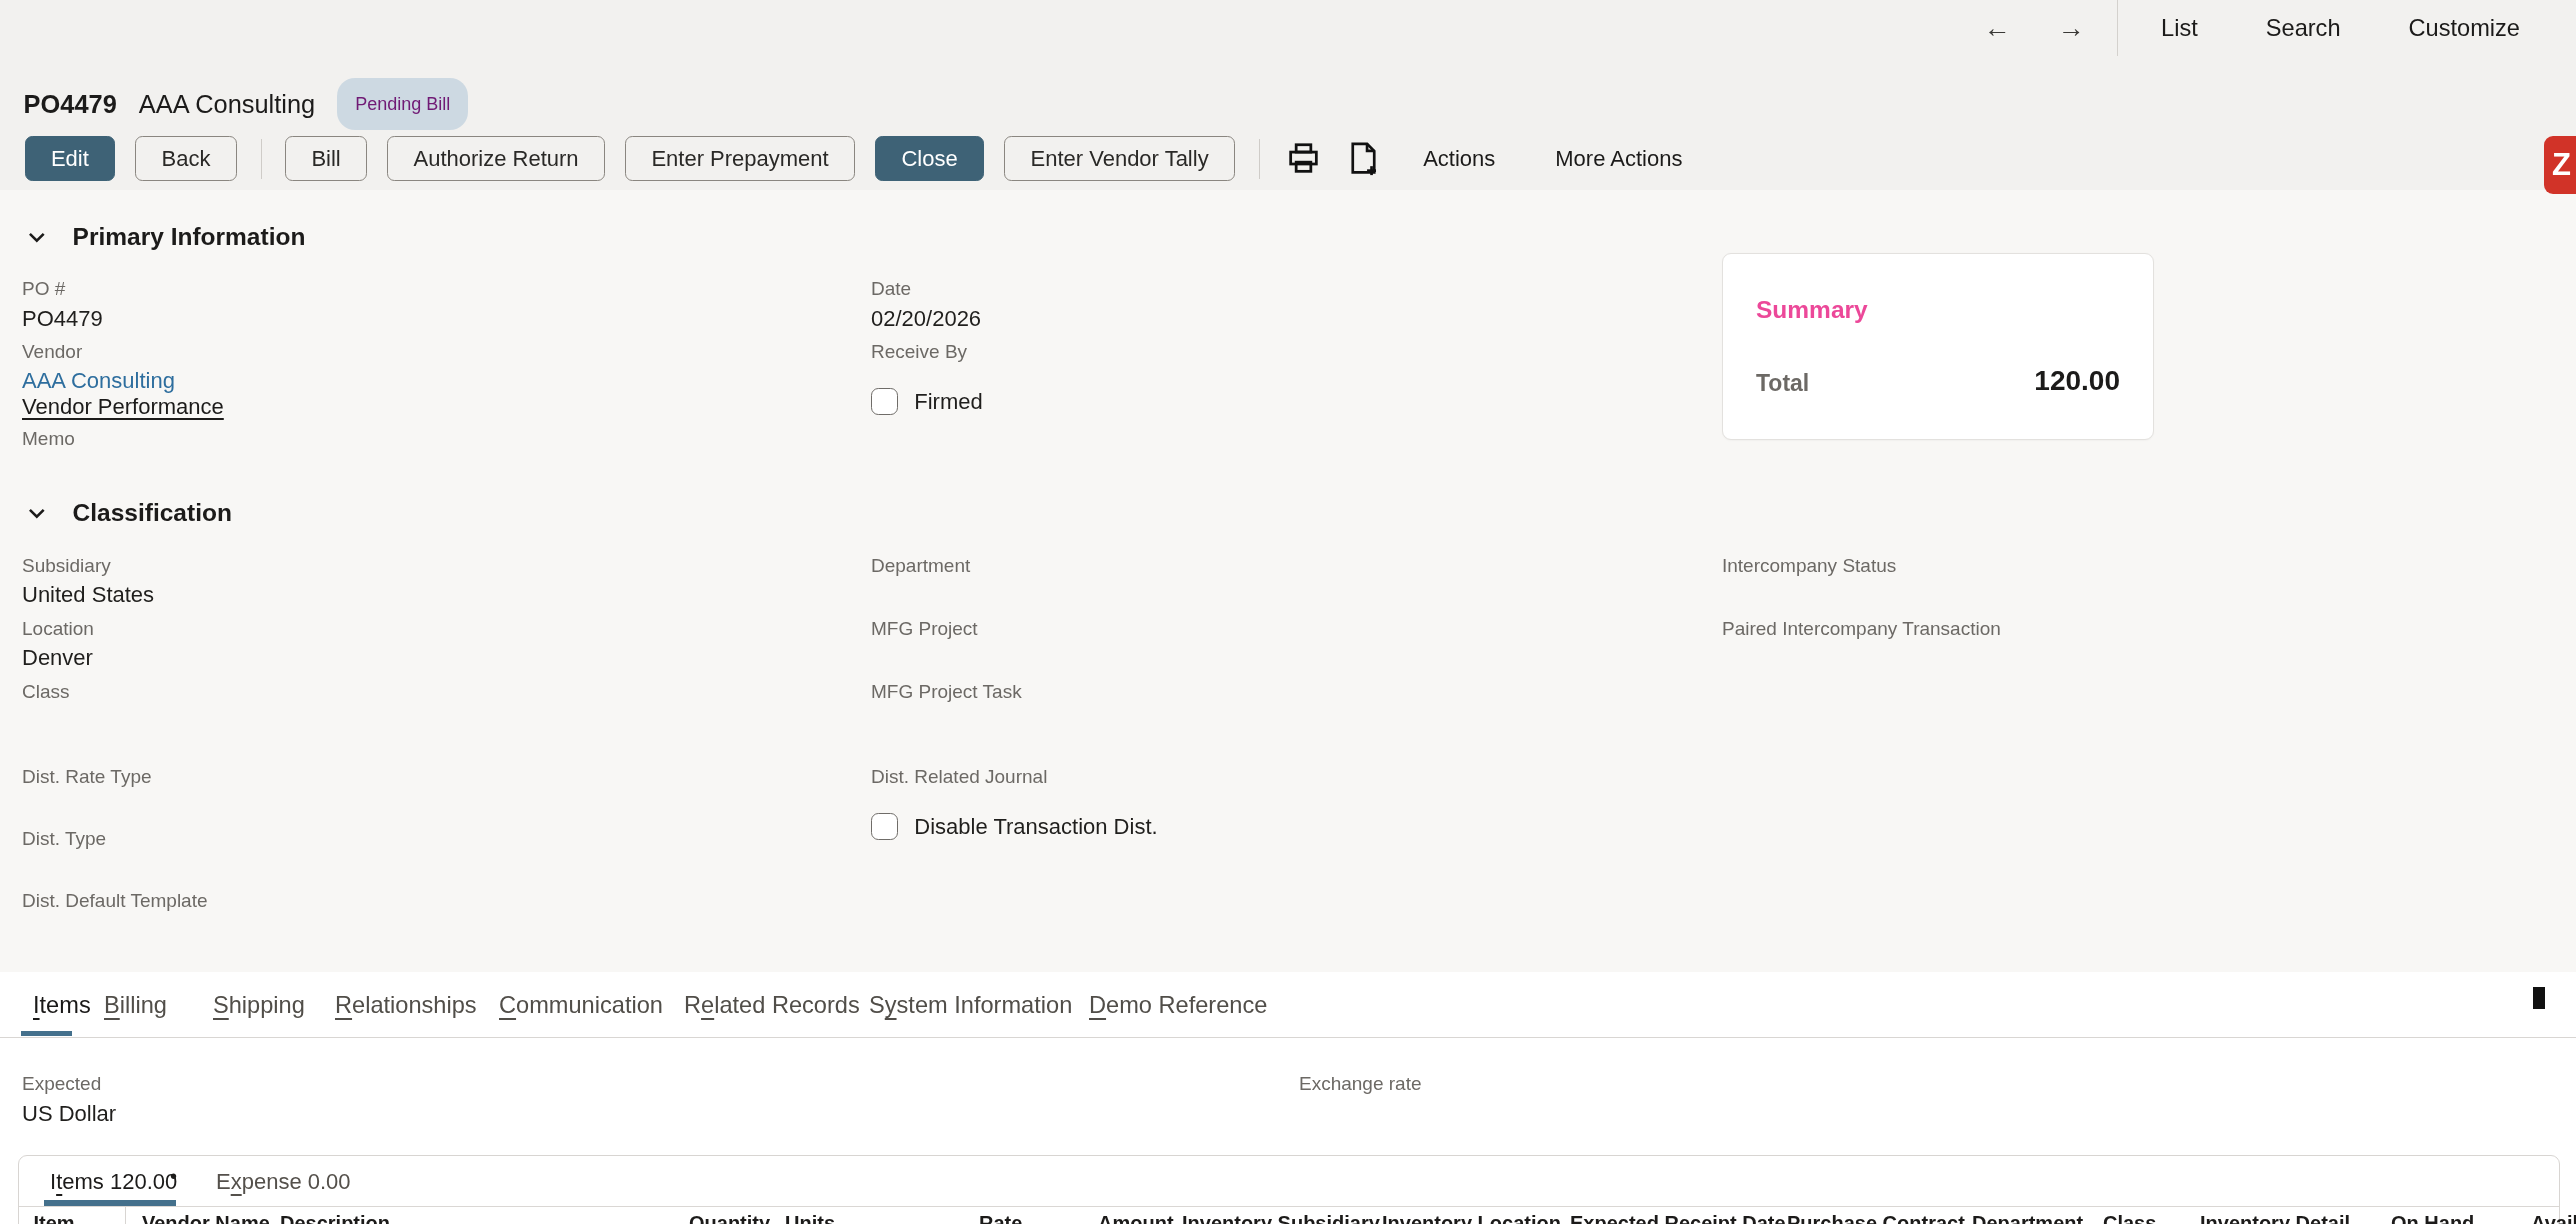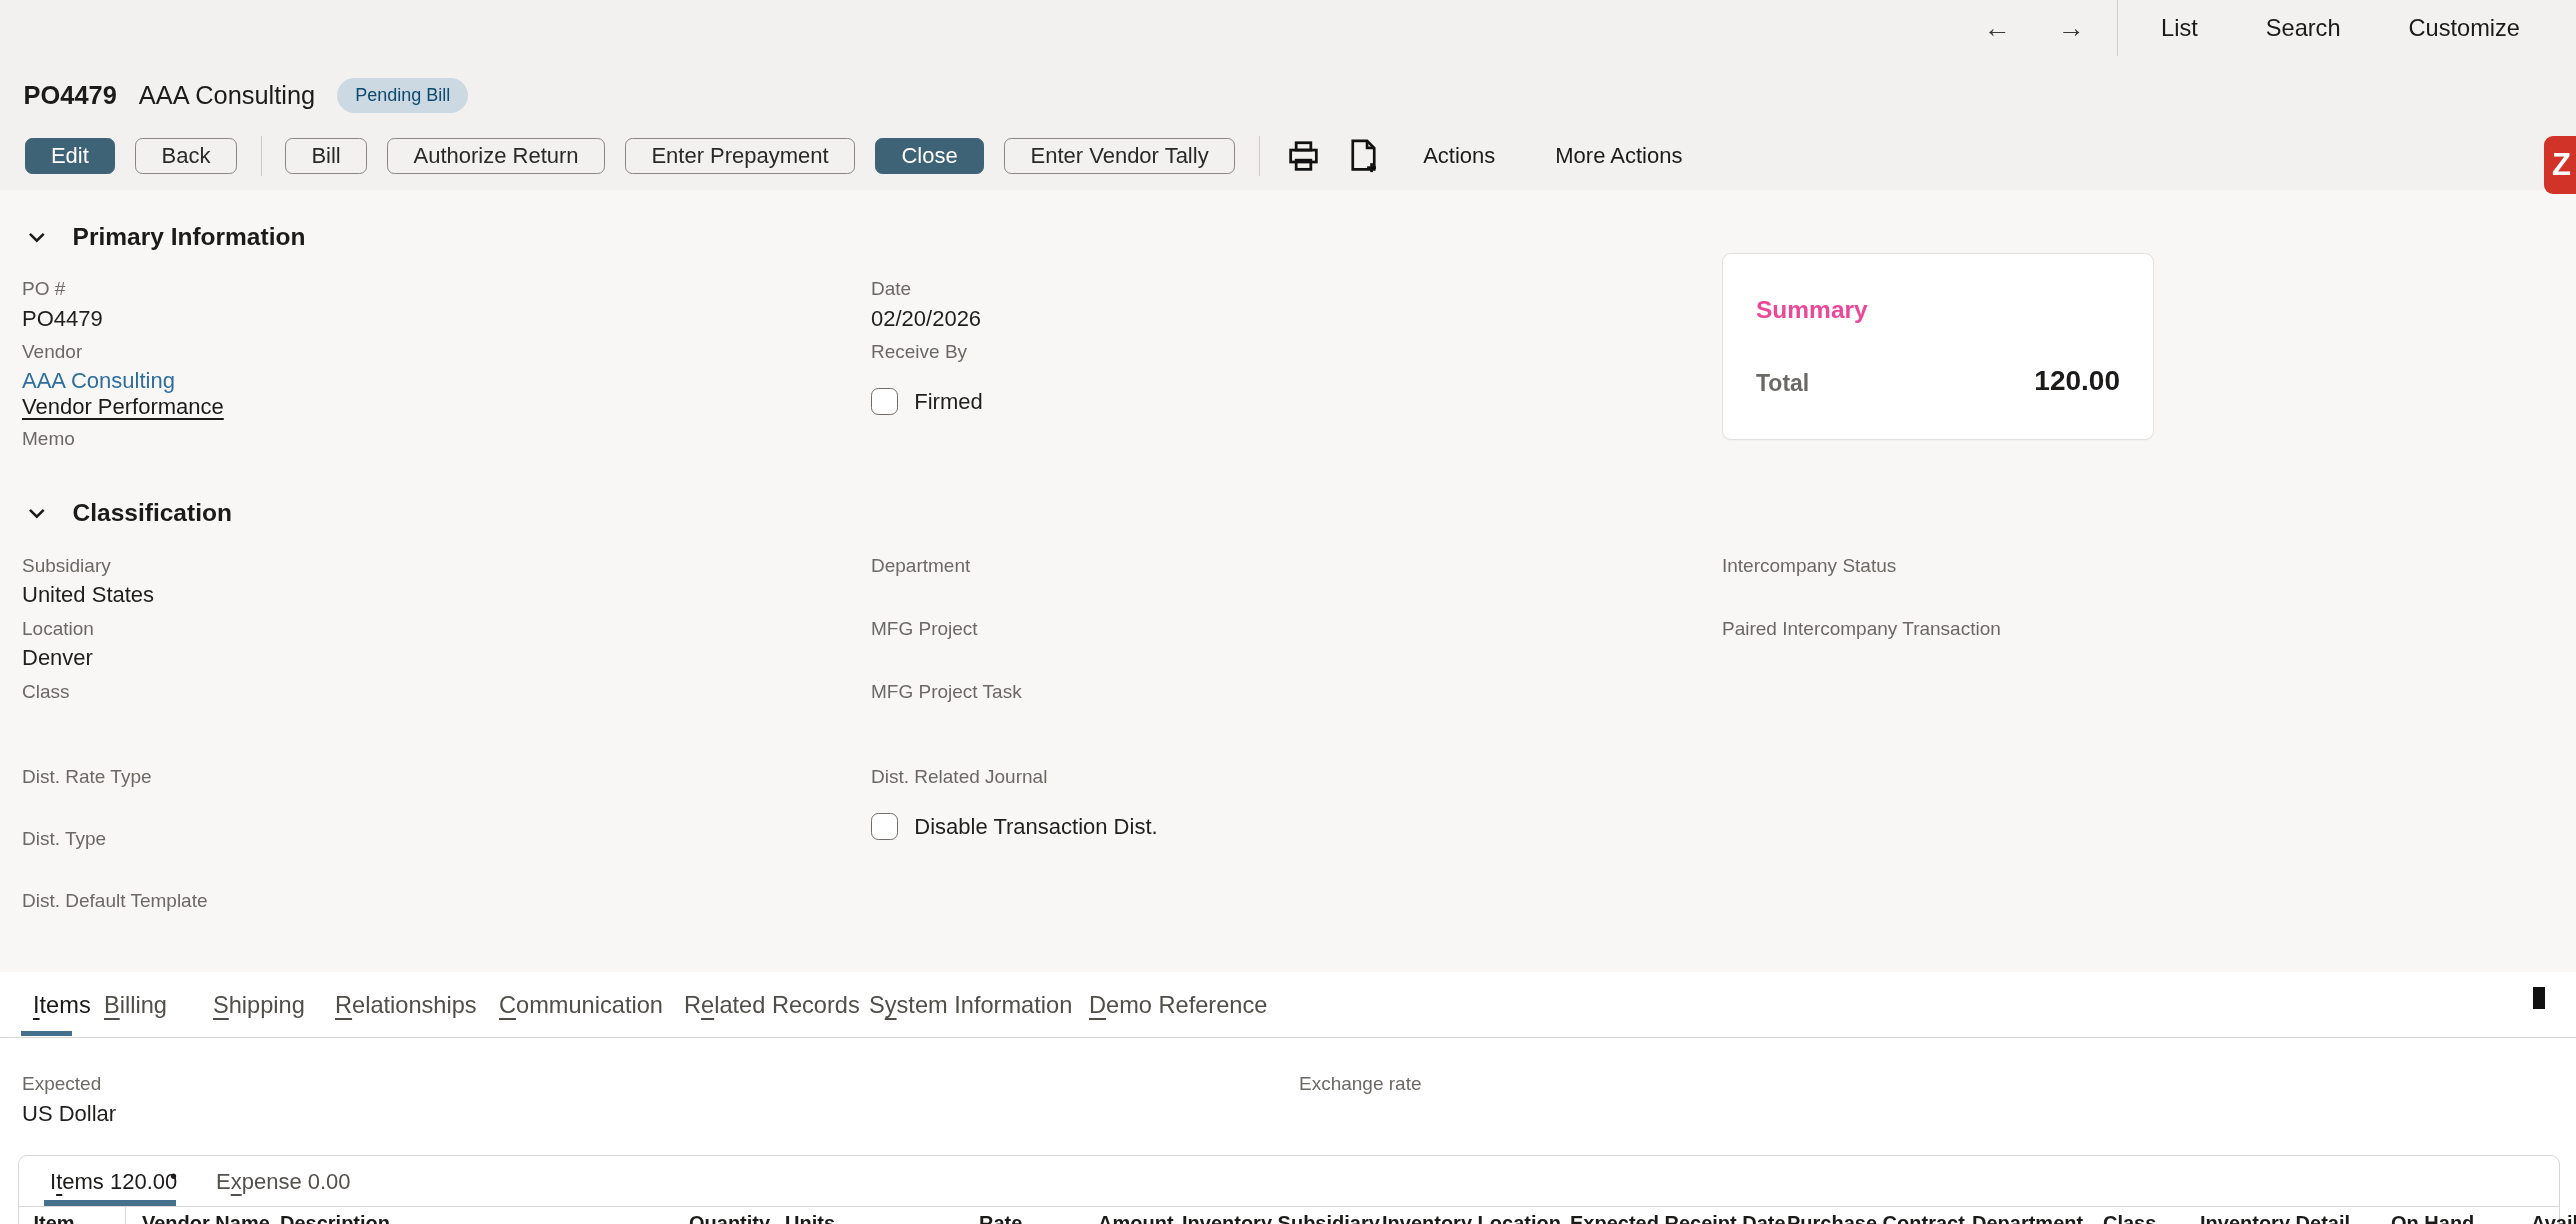--- a/index.html
+++ b/index.html
@@ -12,25 +12,25 @@
   .header-band{position:absolute;left:0;top:0;width:2576px;height:190px;background:#f2f1ef;}
   .title-row{position:absolute;left:23.6px;top:11px;display:flex;align-items:center;gap:16.3px;}
   .page-title{font-size:34px;font-weight:700;color:#1c1b1a;letter-spacing:-0.5px;}
   .nav-right{position:absolute;top:0;right:22px;height:56px;display:flex;align-items:center;}
   .nav-arrow{font-size:27px;color:#3a3936;padding:0 23.6px;cursor:default;}
   .nav-vdiv{width:0.9px;height:56px;background:#d4d1cd;margin:0 9px;}
   .nav-link{font-size:23.6px;color:#1c1b1a;padding:0 34px;}
   .record-row{position:absolute;left:23.6px;top:78px;display:flex;align-items:center;gap:22px;}
   .record-id{font-size:25.4px;font-weight:700;color:#1c1b1a;}
   .record-name{font-size:25.4px;color:#1c1b1a;}
-  .badge{background:#cdd9e2;color:#0c4a6e;font-size:18px;height:35px;display:flex;align-items:center;
+  .badge{background:#cdd9e2;color:#701a75;font-size:18px;height:52px;display:flex;align-items:center;
     padding:0 18px;border-radius:18px;}
   
   .toolbar{position:absolute;left:24.5px;top:136px;display:flex;align-items:center;gap:20px;}
-  .btn{height:36px;border-radius:7.3px;border:0.9px solid #8a8680;background:transparent;
+  .btn{height:45px;border-radius:7.3px;border:0.9px solid #8a8680;background:transparent;
     font-size:22px;color:#2a2927;padding:0 25.4px;font-family:inherit;display:flex;align-items:center;white-space:nowrap;}
   .btn.primary{background:#3e6276;border:0.9px solid #3e6276;color:#ffffff;}
   .tb-vdiv{width:0.9px;height:40px;background:#cfccc8;margin:0 3.6px;}
   .icon-btn{width:40px;height:40px;display:flex;align-items:center;justify-content:center;}
   .txt-btn{font-size:22px;color:#1c1b1a;padding:0 20px;white-space:nowrap;}
   .float-widget{position:absolute;right:-12.7px;top:136px;width:45px;height:58px;background:#d13328;
     border-radius:9px;color:#fff;font-size:31px;font-weight:700;display:flex;align-items:center;padding-left:8.2px;}
   
   .sec-head{position:absolute;display:flex;align-items:center;gap:23.6px;}
   .sec-title{font-size:24.5px;font-weight:700;color:#1c1b1a;}

